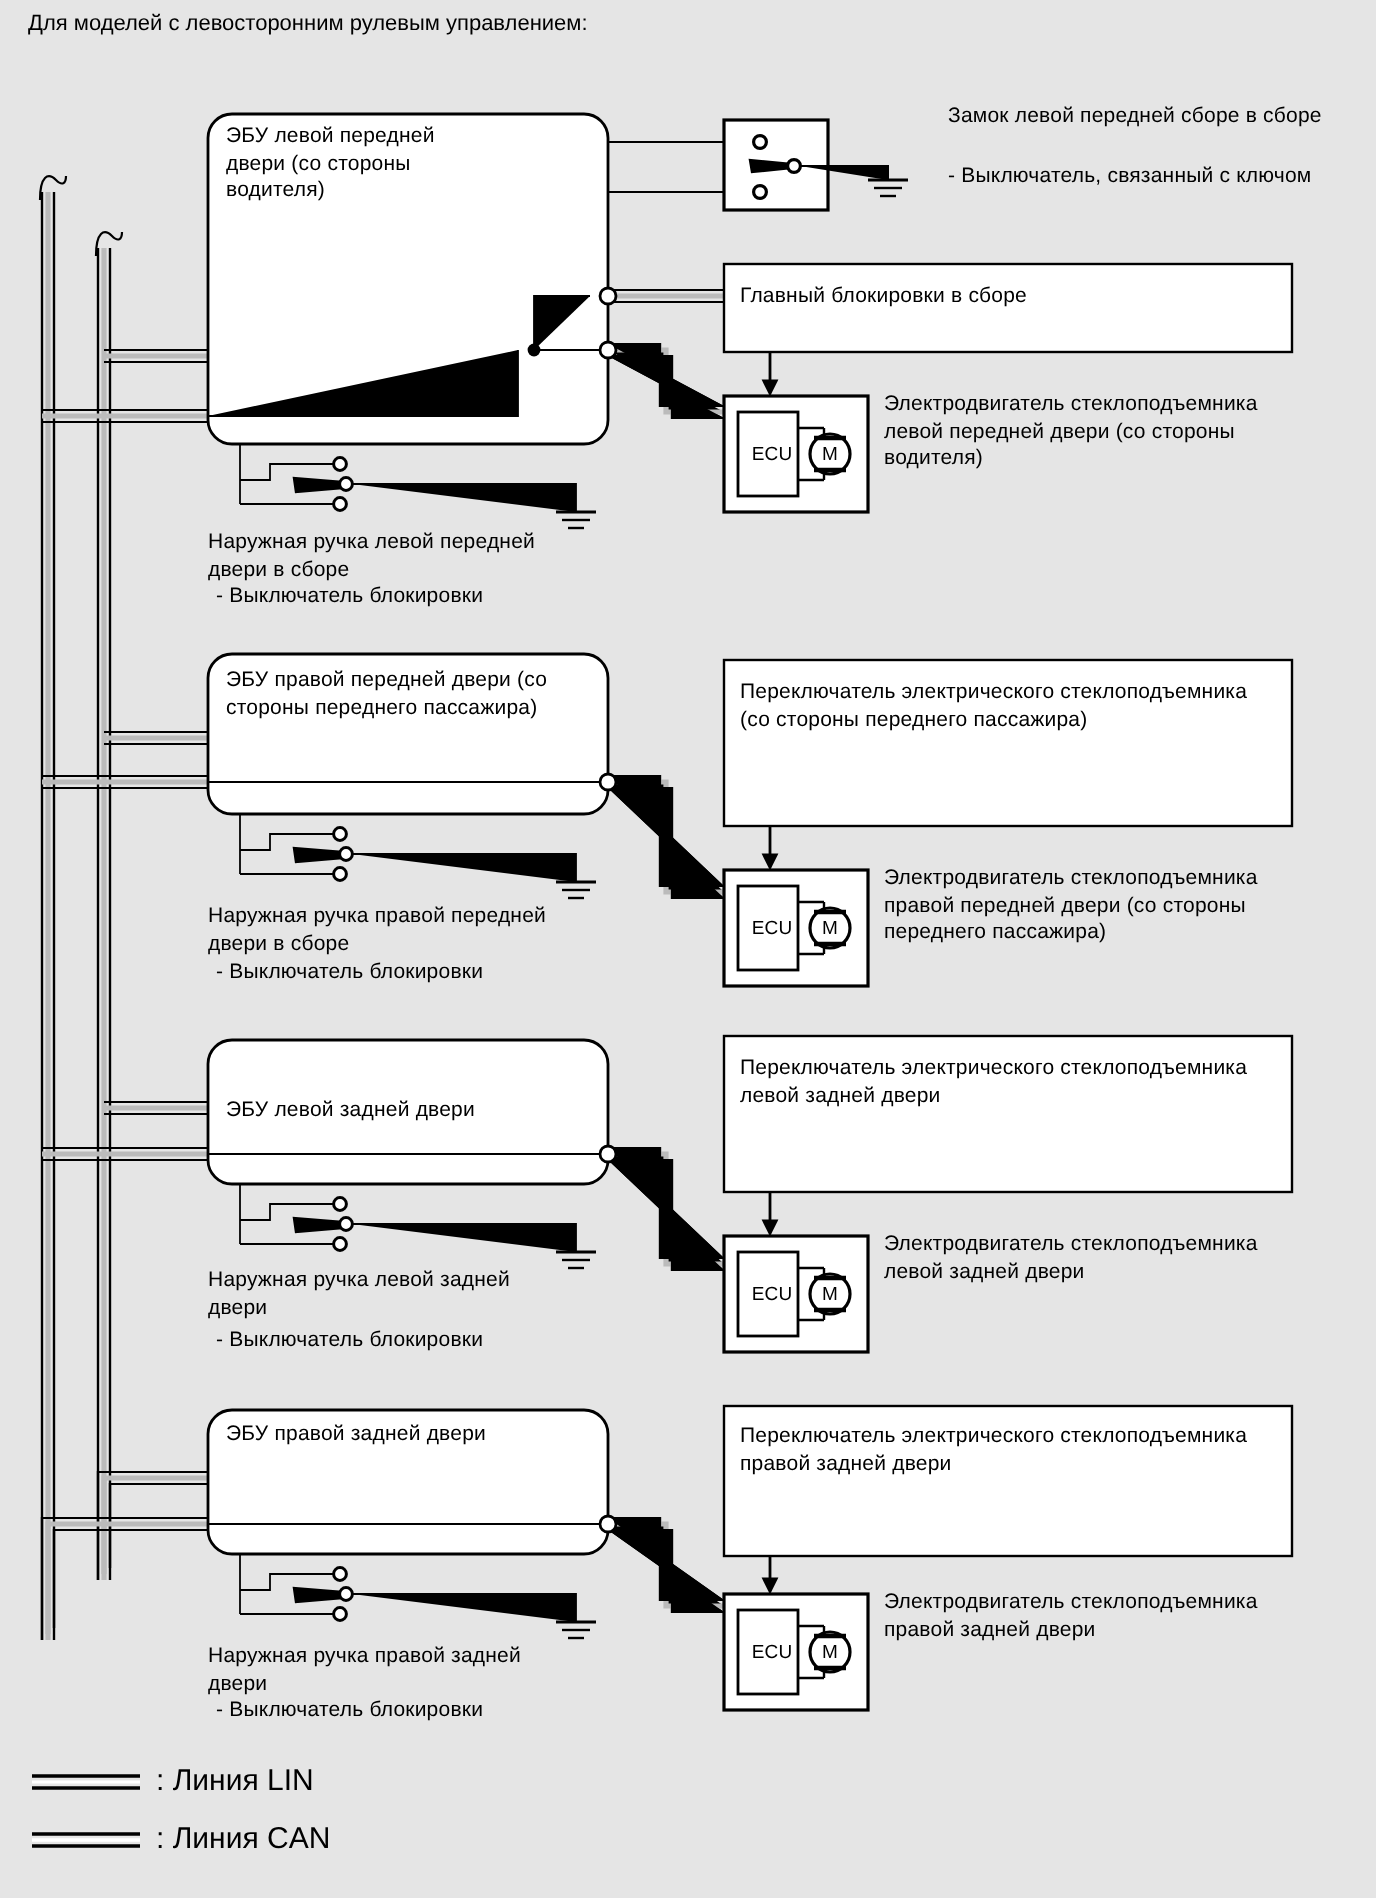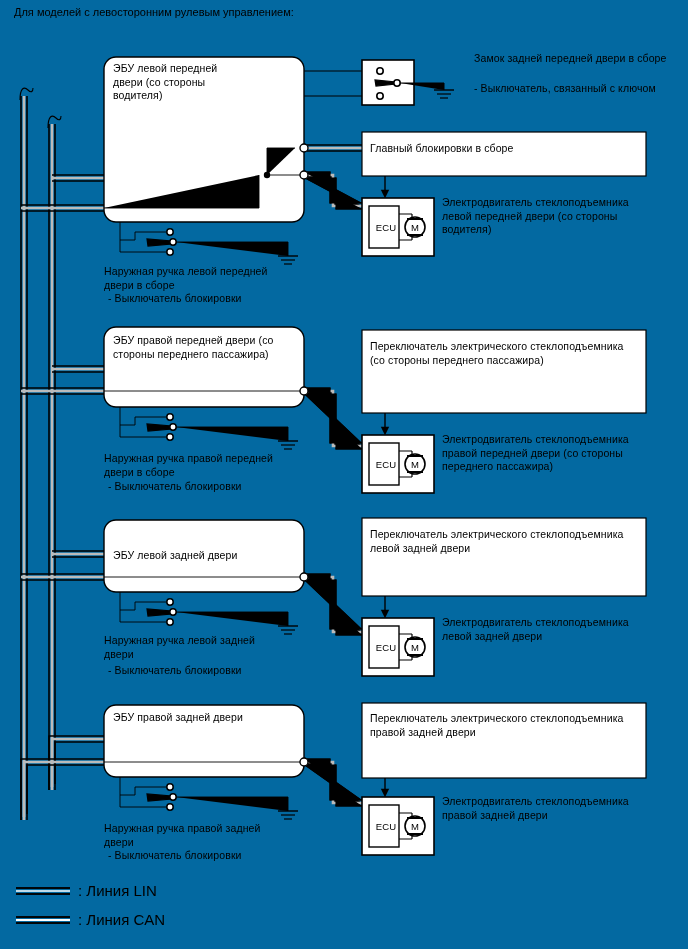--- a/index.html
+++ b/index.html
@@ -8,21 +8,21 @@
     background: #ffffff;
   }
   body {
     font-family: "Liberation Sans", sans-serif;
     color: #000000;
   }
   #page {
     position: relative;
     width: 688px;
     height: 949px;
-    background: #0369a1;
+    background: #e5e5e5;
     overflow: hidden;
   }
   #diagram-svg {
     position: absolute;
     left: 0;
     top: 0;
     width: 688px;
     height: 949px;
   }
   .lbl {
@@ -312,21 +312,21 @@
   <div class="lbl" style="left:104px; top:265px; width:210px;">Наружная ручка левой передней
 двери в сборе</div>
   <div class="lbl" style="left:108px; top:292px; width:210px;">- Выключатель блокировки</div>
   <div class="lbl" style="left:370px; top:142px; width:270px;">Главный блокировки в сборе</div>
   <div class="lbl" style="left:442px; top:196px; width:240px;">Электродвигатель стеклоподъемника
 левой передней двери (со стороны
 водителя)</div>
   <div class="lbl mod-text" style="left:372px; top:221px; width:28px; text-align:center;">ECU</div>
   <div class="lbl mod-text" style="left:409px; top:221px; width:12px; text-align:center;">M</div>
 
-  <div class="lbl" style="left:474px; top:52px; width:214px;">Замок задней передней двери в сборе</div>
+  <div class="lbl" style="left:474px; top:52px; width:214px;">Замок левой передней сборе в сборе</div>
   <div class="lbl" style="left:474px; top:82px; width:214px;">- Выключатель, связанный с ключом</div>
 
   <div class="lbl" style="left:113px; top:334px; width:186px;">ЭБУ правой передней двери (со
 стороны переднего пассажира)</div>
   <div class="lbl" style="left:104px; top:452px; width:215px;">Наружная ручка правой передней
 двери в сборе</div>
   <div class="lbl" style="left:108px; top:480px; width:215px;">- Выключатель блокировки</div>
   <div class="lbl" style="left:370px; top:340px; width:275px;">Переключатель электрического стеклоподъемника
 (со стороны переднего пассажира)</div>
   <div class="lbl" style="left:442px; top:433px; width:240px;">Электродвигатель стеклоподъемника

